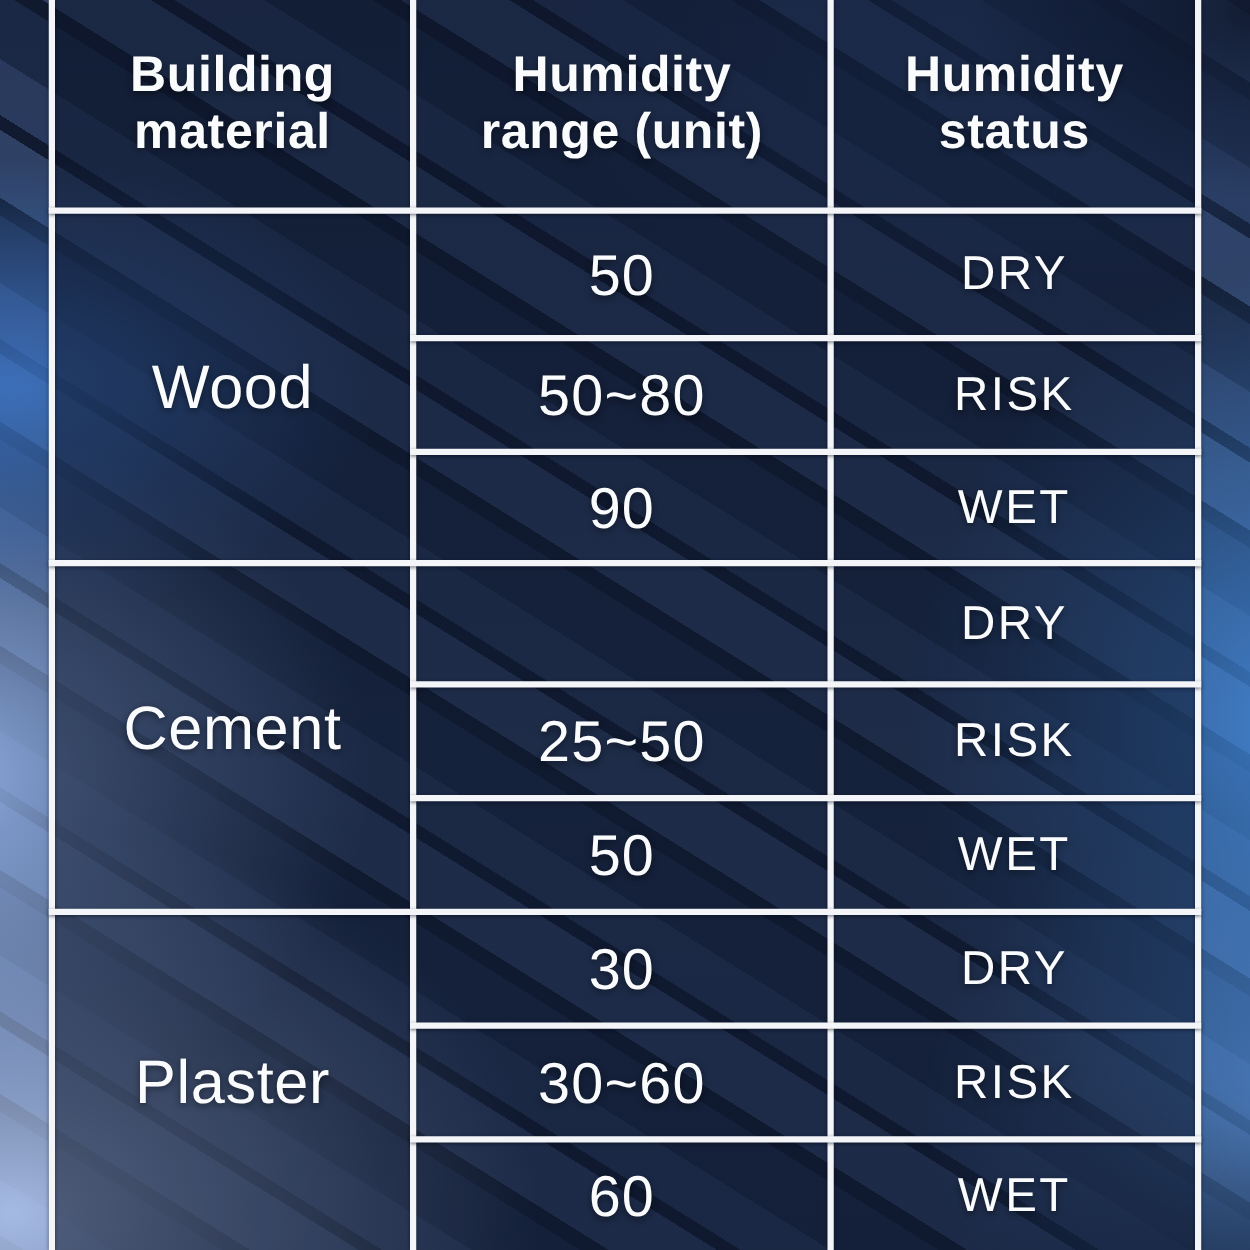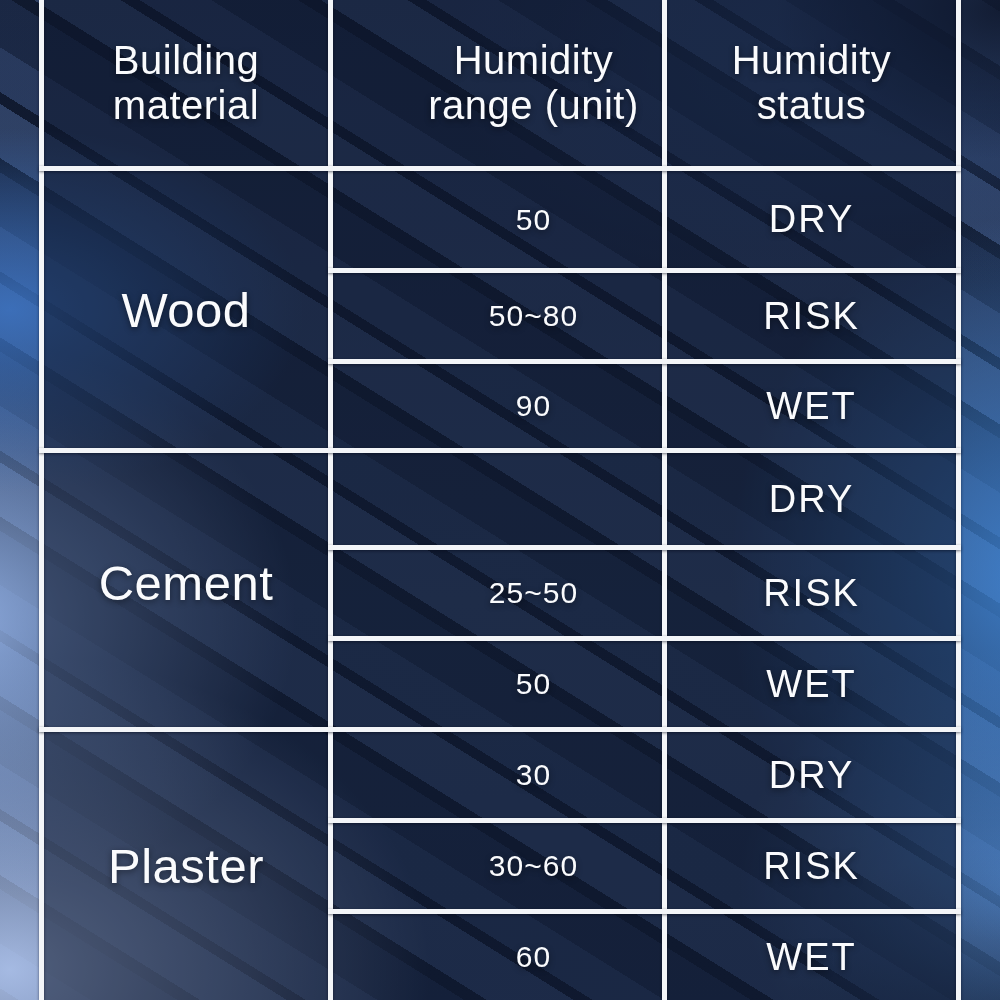--- a/index.html
+++ b/index.html
@@ -51,30 +51,30 @@
   .h-full    { left: 39px;  width: 922px; }
   .h-partial { left: 328px; width: 633px; }
   
   .cell {
     position: absolute;
     display: flex; align-items: center; justify-content: center;
     text-align: center;
     color: #fafbfd;
     text-shadow: 0 2px 6px rgba(0,0,0,0.45);
   }
-  .header-cell { font-size: 40px; font-weight: normal; line-height: 45px; letter-spacing: 0.5px; justify-content: center; }
+  .header-cell { font-size: 40px; font-weight: bold; line-height: 45px; letter-spacing: 0.5px; justify-content: center; }
   .header-cell span { display: inline-block; }
   .hspan-1 { max-width: 235px; }
   .hspan-2 { max-width: 265px; }
   .hspan-3 { max-width: 235px; }
   .material-cell { font-size: 49px; letter-spacing: 0.5px; }
-  .range-cell    { font-size: 30px; letter-spacing: 1px; }
+  .range-cell    { font-size: 46px; letter-spacing: 1px; }
   .status-cell   { font-size: 38px; letter-spacing: 2px; border-radius: 13px; }
   .col1 { left: 44px;  width: 284px; }
-  .col2 { left: 333px; width: 329px; padding-left: 36px; }
+  .col2 { left: 333px; width: 329px; }
   .col3 { left: 667px; width: 289px; }
 </style>
 </head>
 <body>
 
 <div class="stage">
 
   <div class="photo-bg"></div>
   <div class="table-overlay"></div>
 

